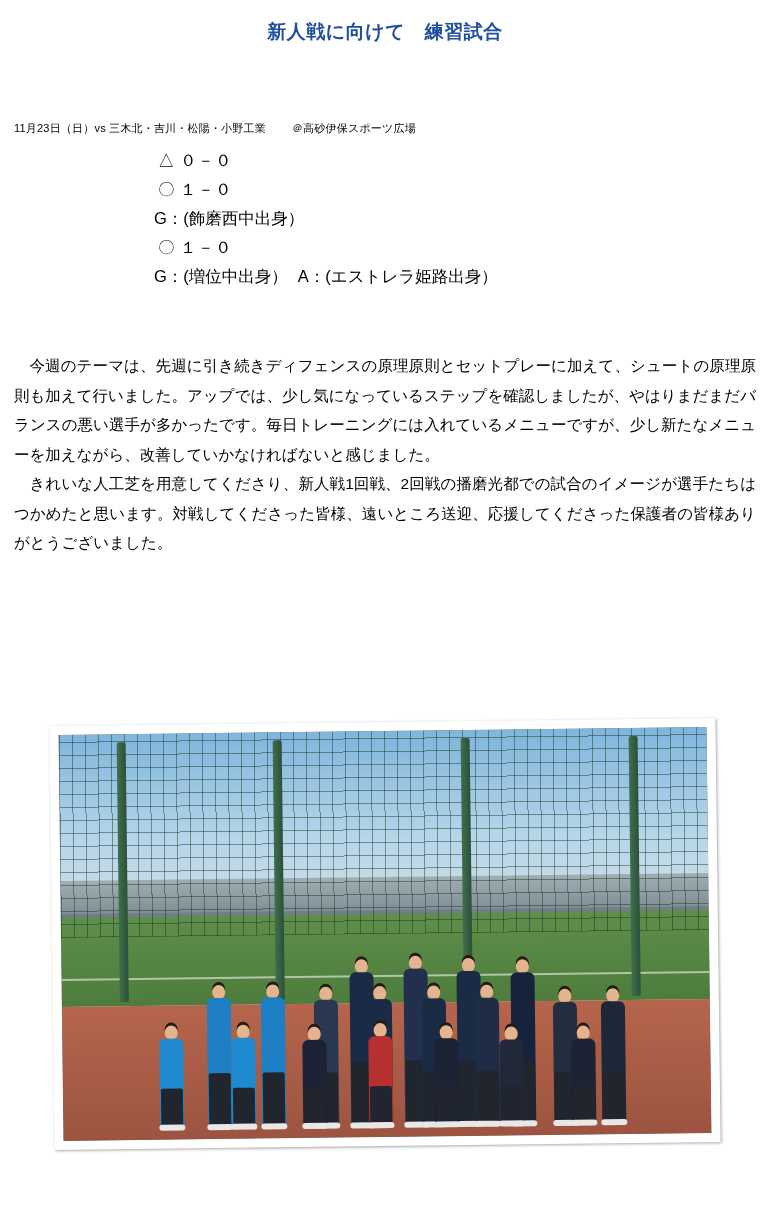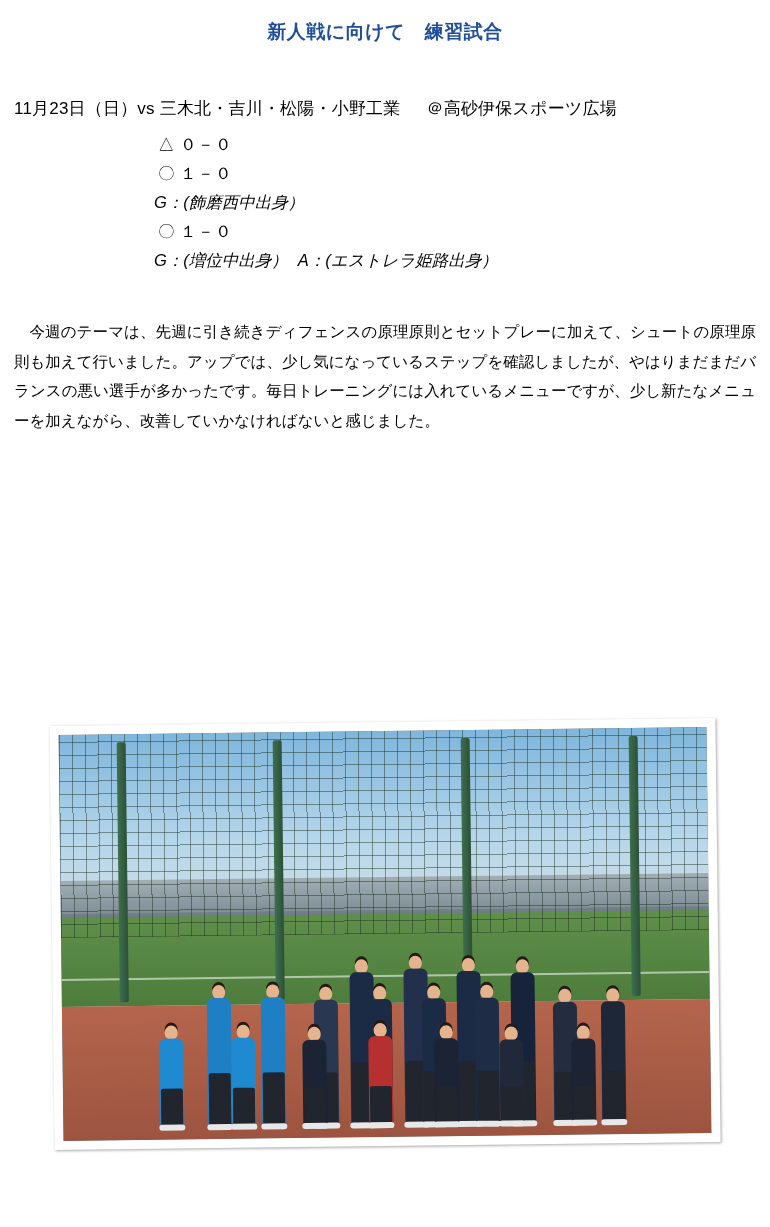--- a/index.html
+++ b/index.html
@@ -27,22 +27,22 @@
     text-align: center;
     font-size: 19px;
     font-weight: bold;
     color: #1F4E9C;
     letter-spacing: 0.5px;
     margin-top: 19px;
     margin-bottom: 16px;
   }
   
   .match-header {
-    margin-top: 52px;
-    font-size: 17px;
+    margin-top: 76px;
+    font-size: 11px;
     letter-spacing: 0.2px;
     white-space: nowrap;
   }
   .match-header .venue {
     margin-left: 26px;
   }
   
   .results {
     margin-top: 10px;
     margin-left: 132px;
@@ -56,29 +56,28 @@
   .result-row .mark {
     display: inline-block;
     width: 22px;
   }
   .score {
     letter-spacing: 1px;
   }
   .scorer-row {
     white-space: nowrap;
     padding-left: 8px;
-    font-style: italic;
   }
   .scorer-row .gap {
     display: inline-block;
     width: 10px;
   }
   
   .body-text {
-    margin-top: 42px;
+    margin-top: 60px;
     font-size: 15.5px;
     line-height: 29.5px;
     text-align: justify;
     text-justify: inter-character;
   }
   .body-text p {
     margin: 0;
     text-indent: 1em;
   }
   
@@ -240,20 +239,21 @@
     <div class="result-row">
       <span class="mark">〇</span><span class="score">１－０</span>
     </div>
     <div class="scorer-row">
       <span>G：(増位中出身）</span><span class="gap"></span><span>A：(エストレラ姫路出身）</span>
     </div>
   </div>
 
   <div class="body-text">
     <p>今週のテーマは、先週に引き続きディフェンスの原理原則とセットプレーに加えて、シュートの原理原則も加えて行いました。アップでは、少し気になっているステップを確認しましたが、やはりまだまだバランスの悪い選手が多かったです。毎日トレーニングには入れているメニューですが、少し新たなメニューを加えながら、改善していかなければないと感じました。</p>
+    <p>きれいな人工芝を用意してくださり、新人戦1回戦、2回戦の播磨光都での試合のイメージが選手たちはつかめたと思います。対戦してくださった皆様、遠いところ送迎、応援してくださった保護者の皆様ありがとうございました。</p>
   </div>
 
   <div class="photo-wrap">
     <div class="photo">
       <div class="sky"></div>
       <div class="far-buildings"></div>
       <div class="turf"></div>
       <div class="turf-line"></div>
       <div class="track-edge"></div>
       <div class="track"></div>

